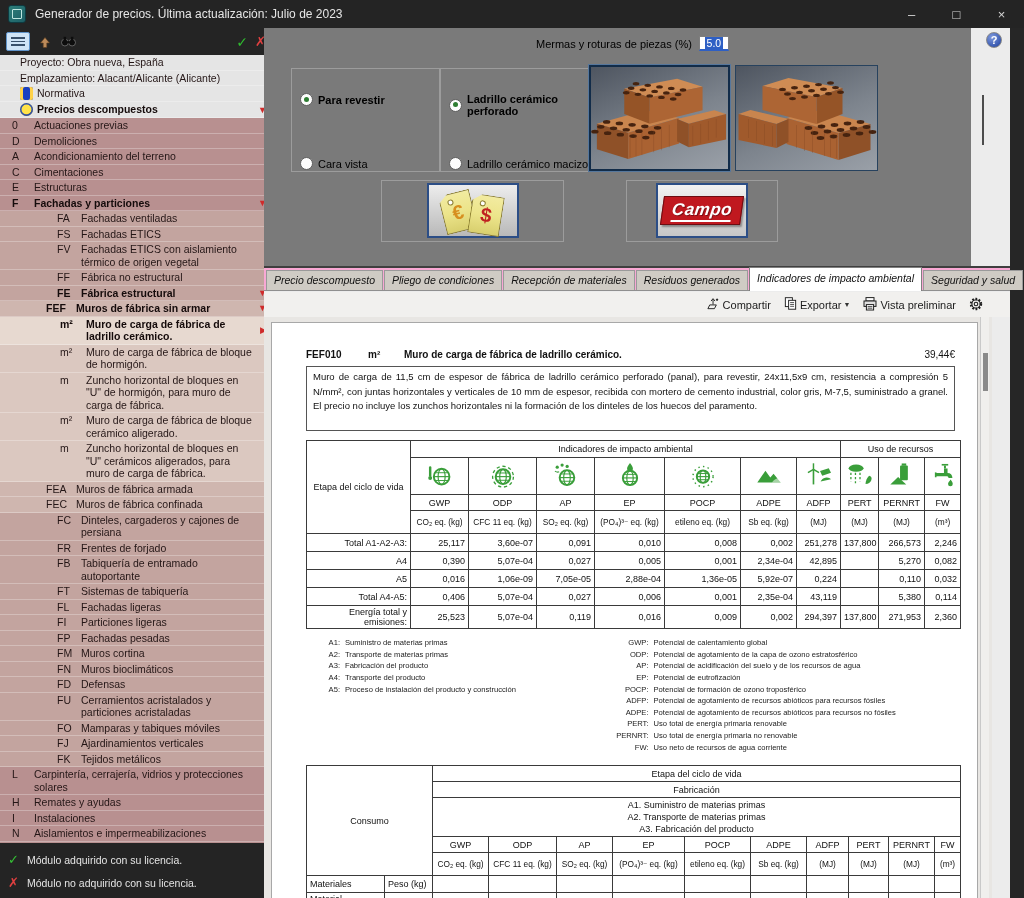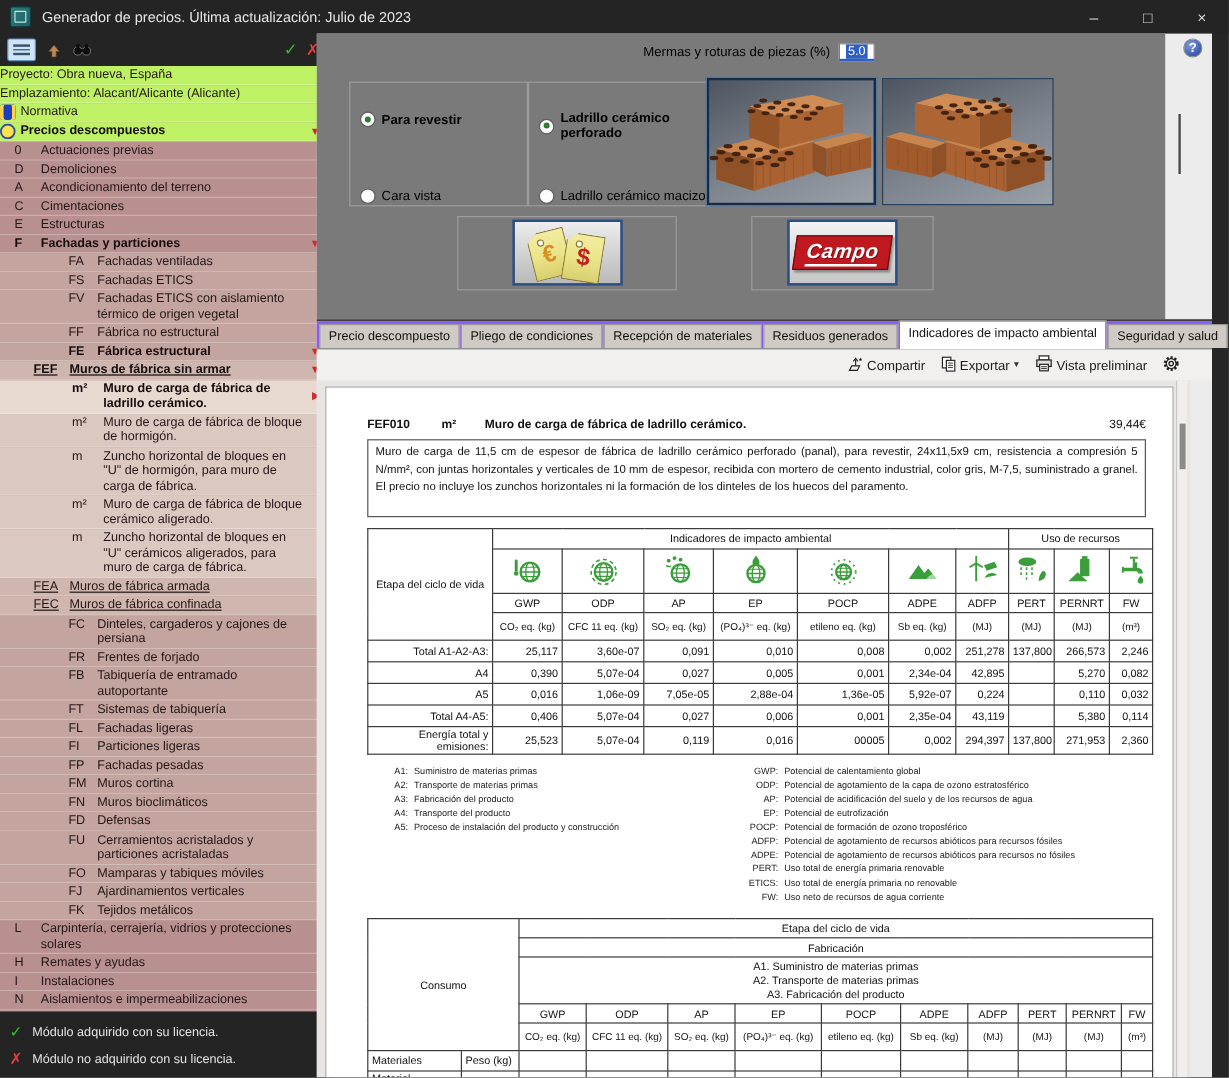--- a/index.html
+++ b/index.html
@@ -20,24 +20,24 @@
   .tico{display:flex;align-items:center;justify-content:center;}
   .tico-panel{width:22px;height:17px;background:#cfe4f7;border:1px solid #5f93c9;border-radius:2px;flex-direction:column;gap:2px;}
   .tico-panel i{display:block;width:14px;height:1.5px;background:#38506b;}
   .tico-check{color:#2fbb2f;font-weight:bold;font-size:14px;margin-left:auto;}
   .tico-cross{color:#e04040;font-weight:bold;font-size:13px;margin-right:6px;}
   .tree{position:absolute;left:0;top:27px;width:270px;height:788px;overflow:hidden;background:#b89090;}
   .tree-sb{position:absolute;right:0;top:27px;width:8px;height:788px;background:#dddddd;}
   .tree-sb .thumb{position:absolute;left:1px;top:2px;width:6px;height:150px;background:#9f9f9f;}
   .trow{position:relative;display:flex;align-items:flex-start;font-size:10.5px;line-height:12.5px;
     color:#241616;padding:1px 14px 1px 0;box-sizing:border-box;border-bottom:1px solid rgba(255,255,255,.28);}
-  .lvl0{background:#bef264;padding-left:0;}
+  .lvl0{background:#e5e5e5;padding-left:20px;}
   .lvl1{background:#b89090;padding-left:12px;}
   .lvl2{background:#c3a49f;padding-left:34px;}
-  .lvl3{background:#cfb6af;padding-left:28px;text-decoration:underline;}
+  .lvl3{background:#cfb6af;padding-left:46px;}
   .lvl4{background:#dbc8c0;padding-left:60px;}
   .trow.sel{background:#e7d9d0;}
   .trow.bold{font-weight:bold;color:#150b0b;}
   .code{flex:0 0 auto;}
   .lvl1 .code{width:22px;}.lvl2 .code{width:24px;margin-left:23px;}.lvl3 .code{width:30px;}.lvl4 .code{width:26px;}
   .lab{flex:1 1 auto;}
   .arrow{position:absolute;right:3px;top:50%;transform:translateY(-50%);color:#cf2b2b;font-size:9px;}
   .sicon{flex:0 0 auto;width:13px;height:13px;margin-right:4px;margin-top:0;border-radius:2px;}
   .sicon.normativa{background:#1a3fbf;box-shadow:inset 3px 0 0 #ffd24a, inset -3px 0 0 #ffd24a;}
   .sicon.precios{background:radial-gradient(circle at 45% 40%,#ffe34a 55%,#caa20a 60%);border-radius:50%;box-shadow:inset 0 0 0 1.5px #2b4fb0;}
@@ -82,22 +82,22 @@
   .tag2{left:32px;top:7px;transform:rotate(9deg);color:#c02020;}
   .campobtn{background:linear-gradient(#f2f2f2,#c6c6c6);}
   .campo-logo{background:#c0181f;border:1px solid #6d0d12;transform:skewX(-8deg);padding:3px 9px 4px;box-shadow:2px 2px 2px rgba(0,0,0,.35);}
   .campo-text{color:#fff;font-style:italic;font-weight:bold;font-size:17px;letter-spacing:.5px;
     text-shadow:1px 1px 0 #7d0f14;border-bottom:2px solid #fff;padding-bottom:1px;}
   .help{position:absolute;right:8px;top:4px;width:16px;height:16px;border-radius:50%;
     background:radial-gradient(circle at 35% 30%,#7f9ade,#1c3f9e);color:#fff;font-size:11px;font-weight:bold;
     display:flex;align-items:center;justify-content:center;border:1px solid #888;box-sizing:border-box;}
   .mini-sb{position:absolute;right:26px;top:67px;width:2px;height:50px;background:#4c4c4c;}
   
-  .tabbar{position:absolute;left:0;top:240px;width:100%;height:23px;background:#8b5cf6;
-    border-bottom:1px solid #8f8f8f;display:flex;align-items:flex-end;padding-left:2px;box-sizing:border-box;font-size:10.5px;}
+  .tabbar{position:absolute;left:0;top:240px;width:100%;height:23px;background:#f9a8d4;
+    border-bottom:1px solid #8f8f8f;display:flex;align-items:flex-end;padding-left:2px;box-sizing:border-box;font-size:10.5px;font-style:italic;}
   .tab{height:19px;line-height:19px;padding:0 7px;border:1px solid #9a9a9a;border-bottom:none;
     background:#cfcbc4;margin-right:1px;color:#111;white-space:nowrap;}
   .tab.active{background:#fff;height:23px;line-height:21px;margin-bottom:-1px;border-color:#7f7f7f;}
   .doc-toolbar{position:absolute;left:0;top:264px;width:100%;height:25px;background:#f1f0ee;
     display:flex;align-items:center;justify-content:flex-end;gap:12px;padding-right:26px;box-sizing:border-box;
     font-size:11px;color:#1c1c1c;}
   .dt-item{display:flex;align-items:center;gap:2px;}
   .caret{font-size:7px;color:#333;}
   
   .doc-viewport{position:absolute;left:0;top:289px;width:728px;height:581px;background:#e8e6e3;overflow:hidden;}
@@ -753,21 +753,21 @@
                 <td class="val"></td>
                 <td class="val">5,380</td>
                 <td class="val">0,114</td>
               </tr>
               <tr>
                 <td class="rlabel">Energía total y emisiones:</td>
                 <td class="val">25,523</td>
                 <td class="val">5,07e-04</td>
                 <td class="val">0,119</td>
                 <td class="val">0,016</td>
-                <td class="val">00005</td>
+                <td class="val">0,009</td>
                 <td class="val">0,002</td>
                 <td class="val">294,397</td>
                 <td class="val">137,800</td>
                 <td class="val">271,953</td>
                 <td class="val">2,360</td>
               </tr>
             </tbody>
           </table>
         <div class="legend">
           <div class="lcol1" id="legend-left">
@@ -819,21 +819,21 @@
               </div>
               <div class="lrow">
                 <span class="lkey">ADPE:</span>
                 <span>Potencial de agotamiento de recursos abióticos para recursos no fósiles</span>
               </div>
               <div class="lrow">
                 <span class="lkey">PERT:</span>
                 <span>Uso total de energía primaria renovable</span>
               </div>
               <div class="lrow">
-                <span class="lkey">ETICS:</span>
+                <span class="lkey">PERNRT:</span>
                 <span>Uso total de energía primaria no renovable</span>
               </div>
               <div class="lrow">
                 <span class="lkey">FW:</span>
                 <span>Uso neto de recursos de agua corriente</span>
               </div>
             </div>
         </div>
         <table class="grid cons" id="cons-table">
             <colgroup>

